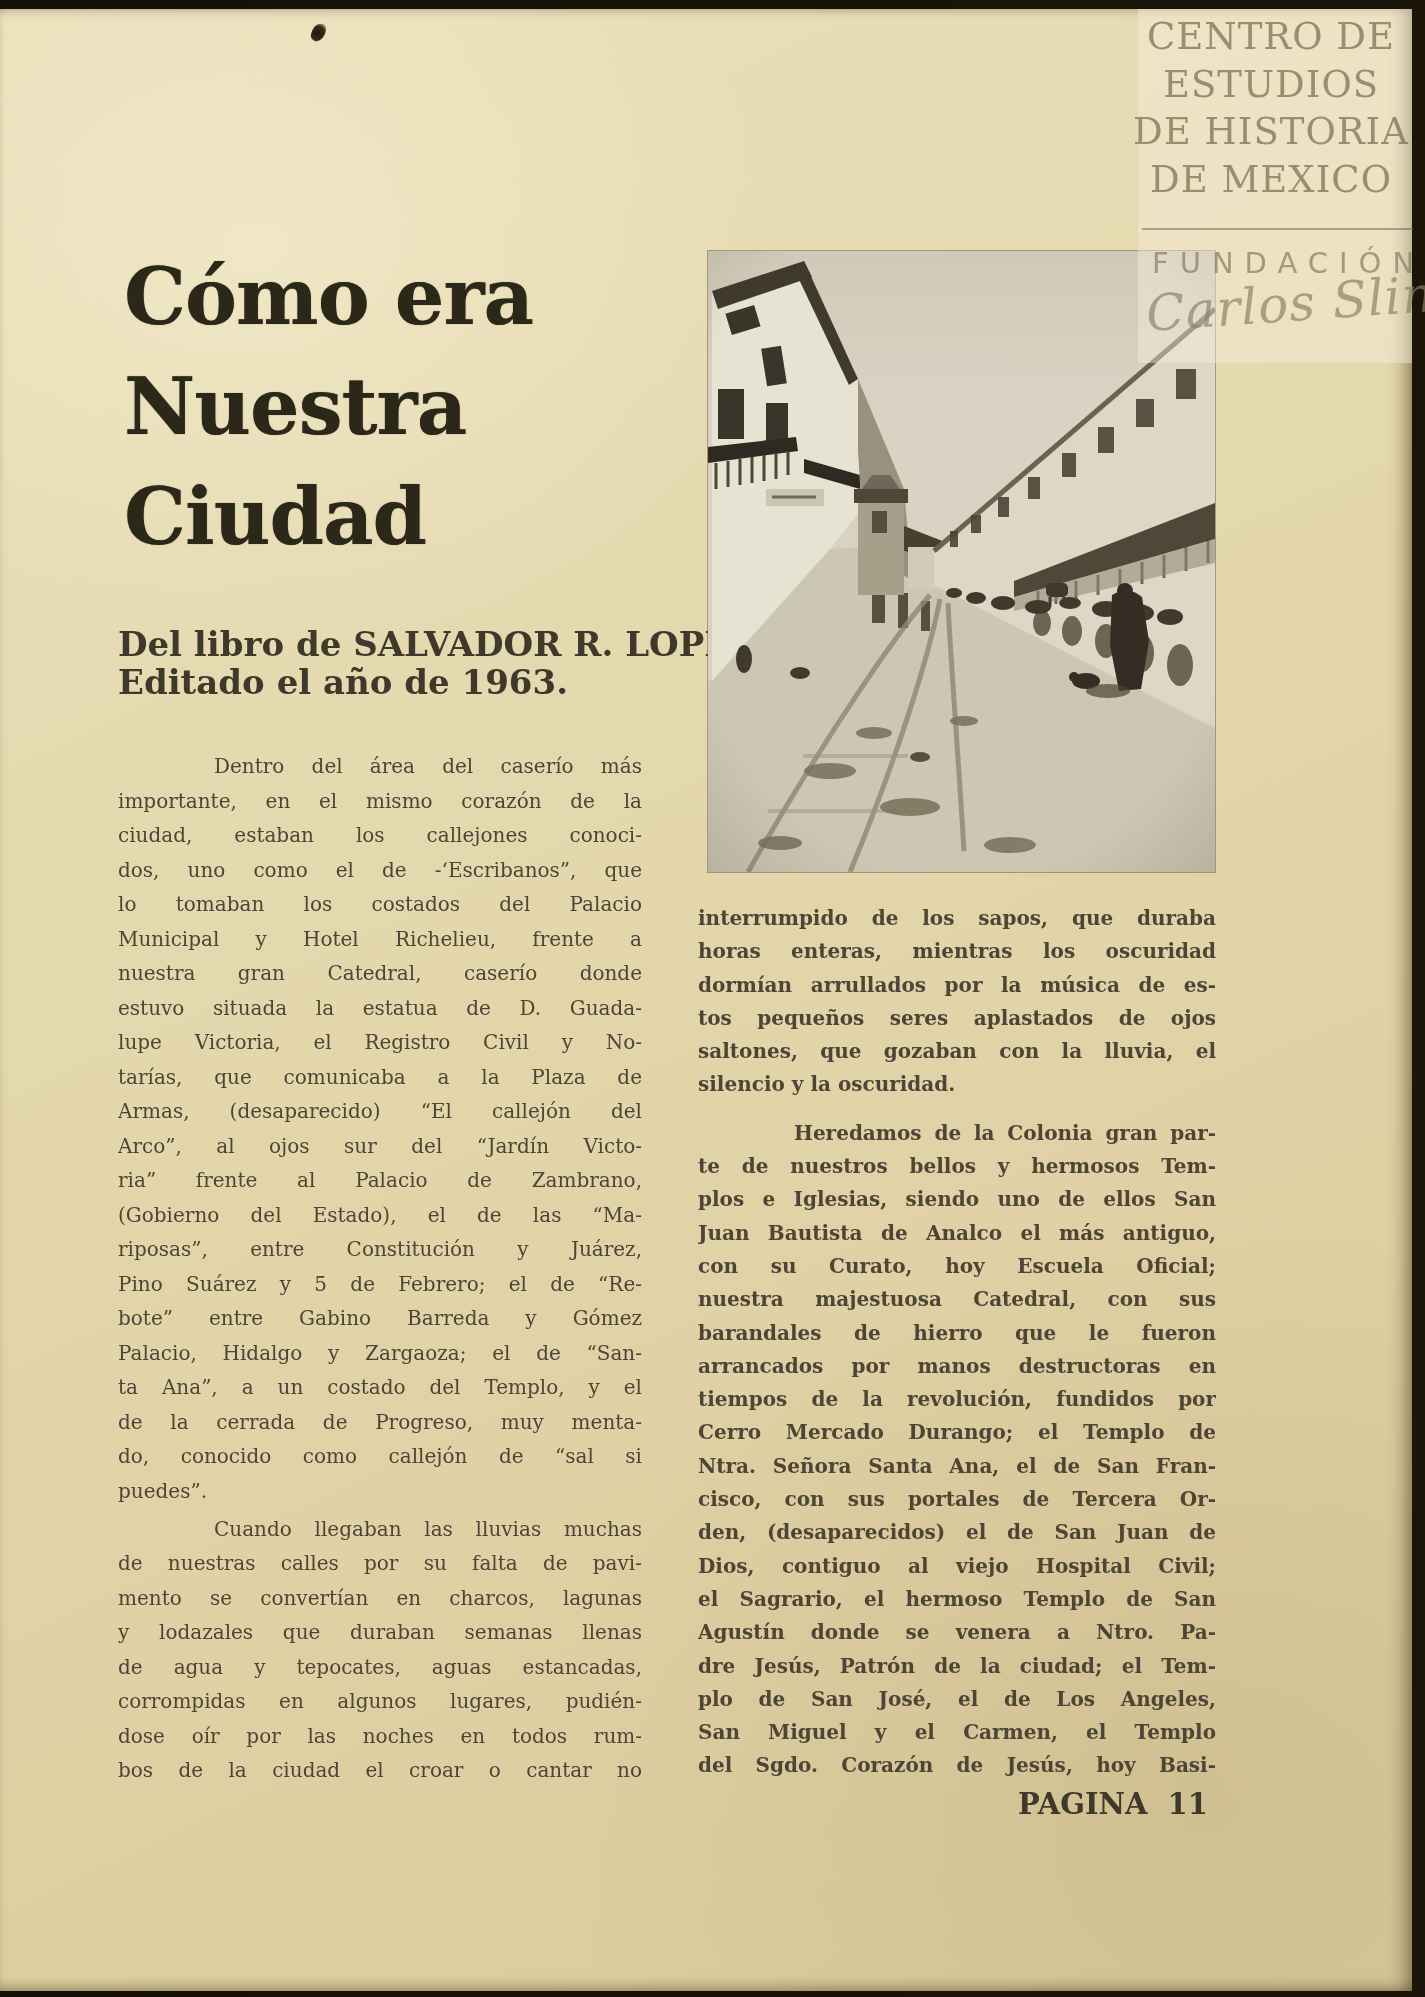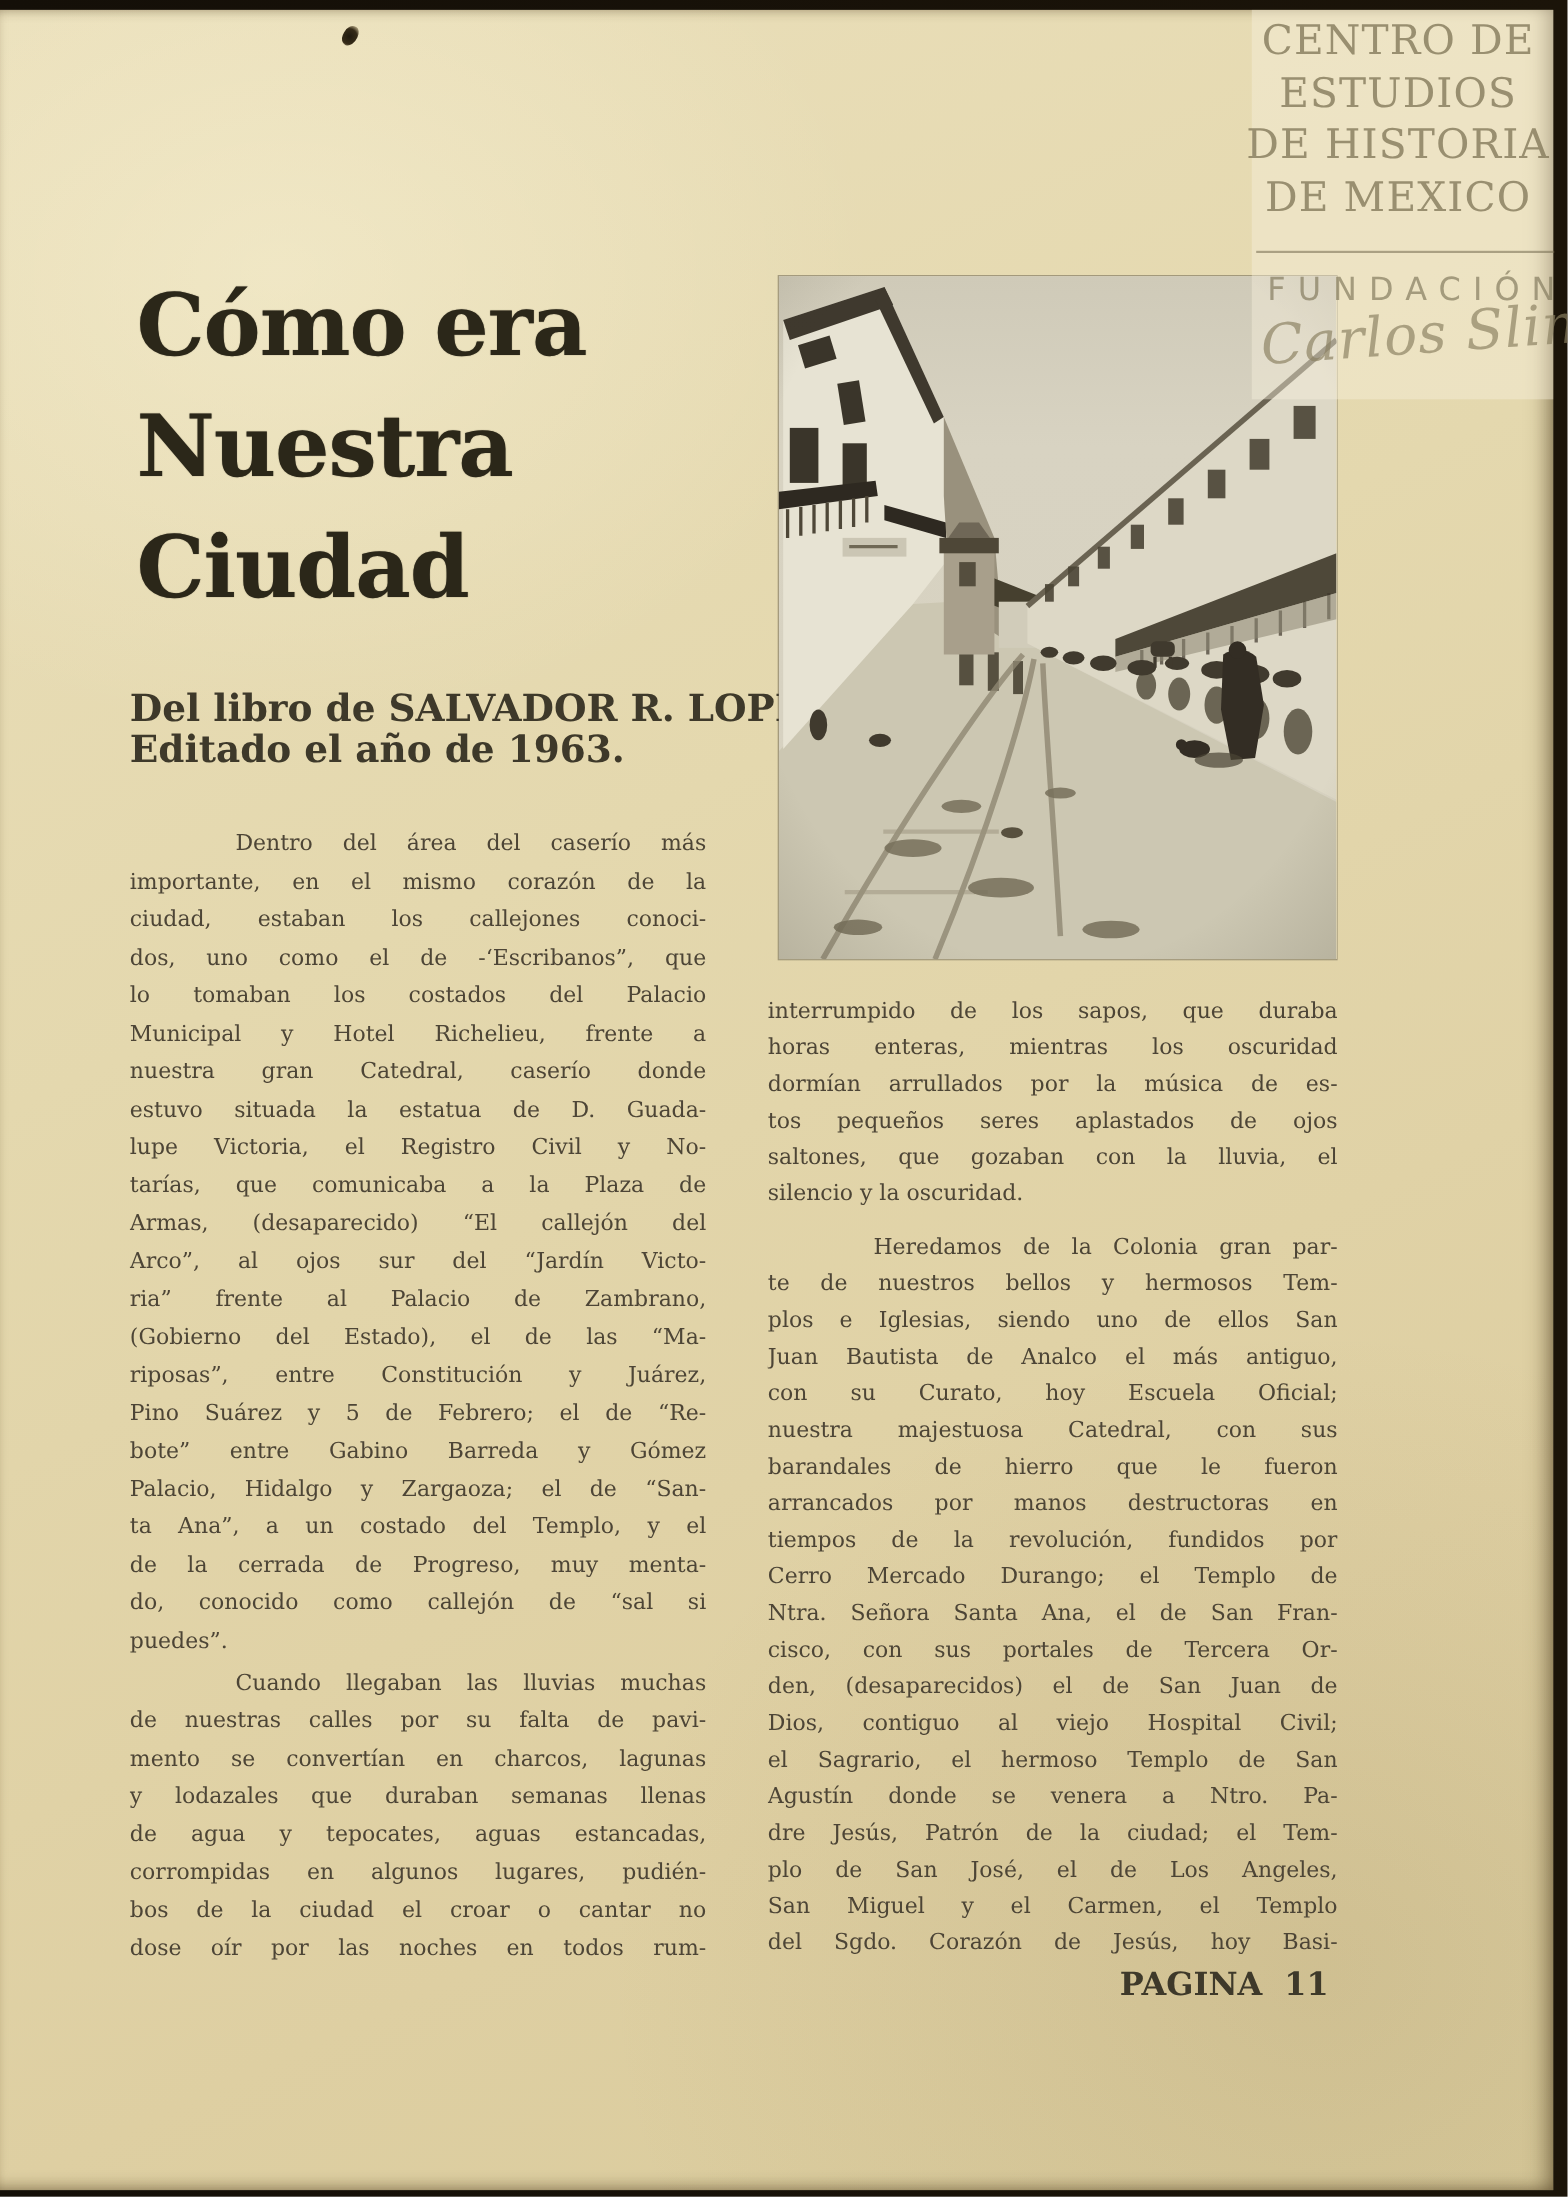--- a/index.html
+++ b/index.html
@@ -37,21 +37,21 @@
   
   .body-col{position:absolute;color:#4d4536;font-size:20px;}
   .left-col{left:118px;top:740px;width:524px;}
   .right-col{left:698px;top:893px;width:518px;}
   .para{margin:0;}
   .jline{
     text-align:justify;text-align-last:justify;text-justify:inter-word;
     white-space:nowrap;overflow:hidden;
   }
   .left-col .jline{height:34.5px;line-height:34.5px;}
-  .right-col .jline{height:33.3px;line-height:33.3px;}
+  .right-col .jline{height:33.3px;line-height:33.3px;font-weight:bold;}
   .indent .jline:first-child{text-indent:96px;}
   .end-left .jline:last-child{text-align-last:left;}
   .left-col .para-2{margin-top:3.5px;}
   .right-col .para-2{margin-top:15px;}
   
   .footer{
     position:absolute;left:1018px;top:1778px;color:#3e392a;
     font-weight:bold;font-size:29px;display:flex;gap:20px;white-space:nowrap;
   }
   
@@ -126,22 +126,22 @@
         <div class="jline">do, conocido como callejón de “sal si</div>
         <div class="jline">puedes”.</div>
       </div>
     <div class="para para-2 indent">
         <div class="jline">Cuando llegaban las lluvias muchas</div>
         <div class="jline">de nuestras calles por su falta de pavi-</div>
         <div class="jline">mento se convertían en charcos, lagunas</div>
         <div class="jline">y lodazales que duraban semanas llenas</div>
         <div class="jline">de agua y tepocates, aguas estancadas,</div>
         <div class="jline">corrompidas en algunos lugares, pudién-</div>
+        <div class="jline">dose oír por las noches en todos rum-</div>
         <div class="jline">bos de la ciudad el croar o cantar no</div>
-        <div class="jline">dose oír por las noches en todos rum-</div>
       </div>
   </div>
 
   <div class="body-col right-col">
     <div class="para para-1 end-left">
         <div class="jline">interrumpido de los sapos, que duraba</div>
         <div class="jline">horas enteras, mientras los oscuridad</div>
         <div class="jline">dormían arrullados por la música de es-</div>
         <div class="jline">tos pequeños seres aplastados de ojos</div>
         <div class="jline">saltones, que gozaban con la lluvia, el</div>

